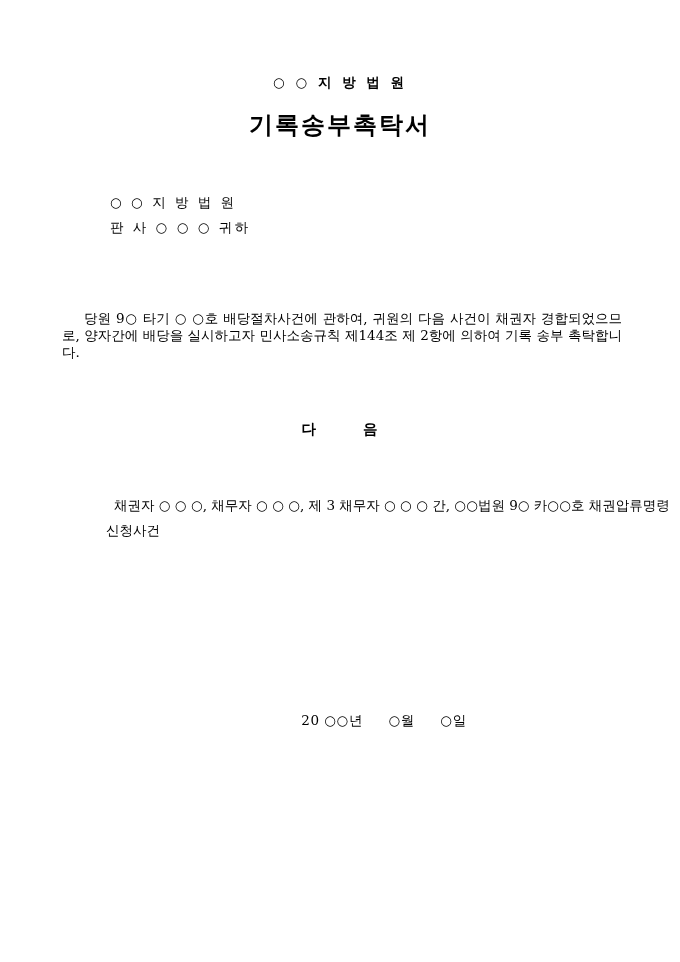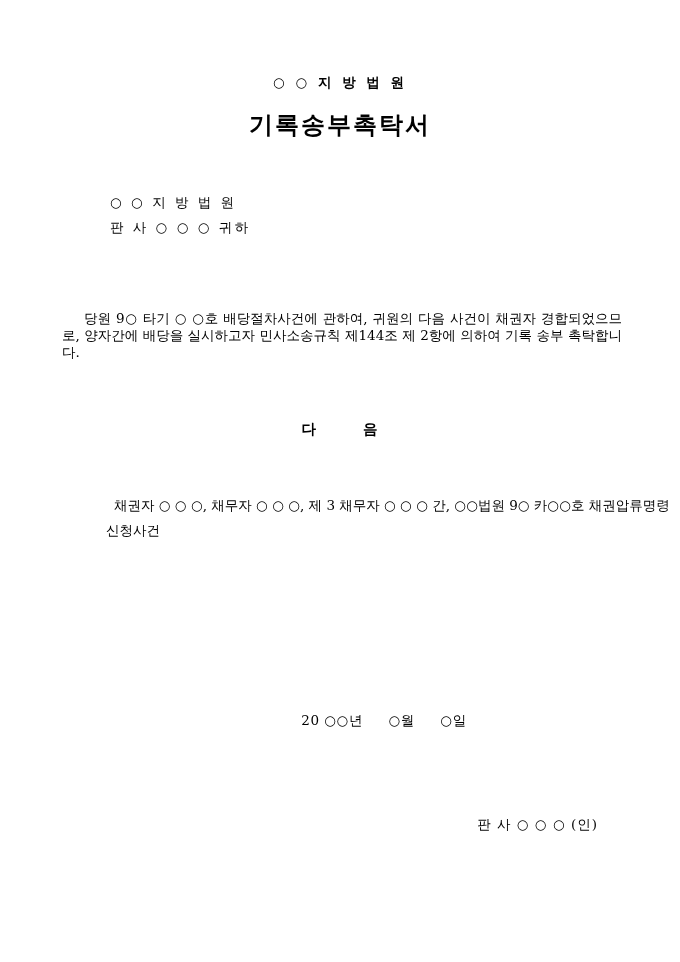--- a/index.html
+++ b/index.html
@@ -148,15 +148,14 @@
   </div>
 
   <div class="date-line">
     <span>20 ○○년</span>
     <span class="sp"></span>
     <span>○월</span>
     <span class="sp"></span>
     <span>○일</span>
   </div>
 
-  <div class="signature-line">판 사 ○   ○   ○ (인)</div>
 
 </div>
 
 </body></html>

